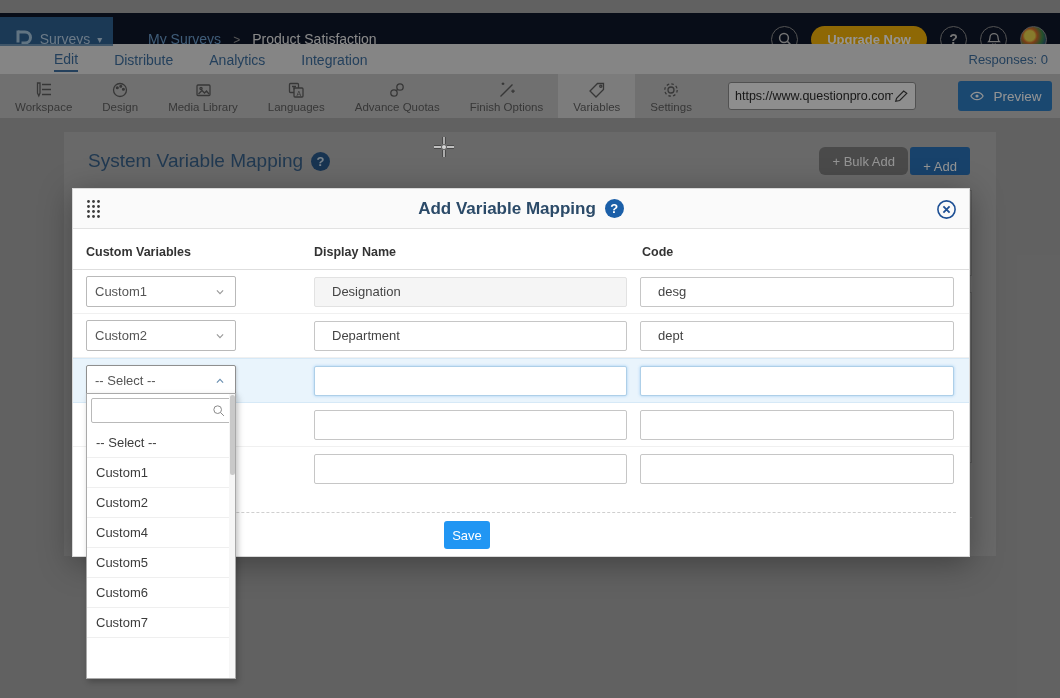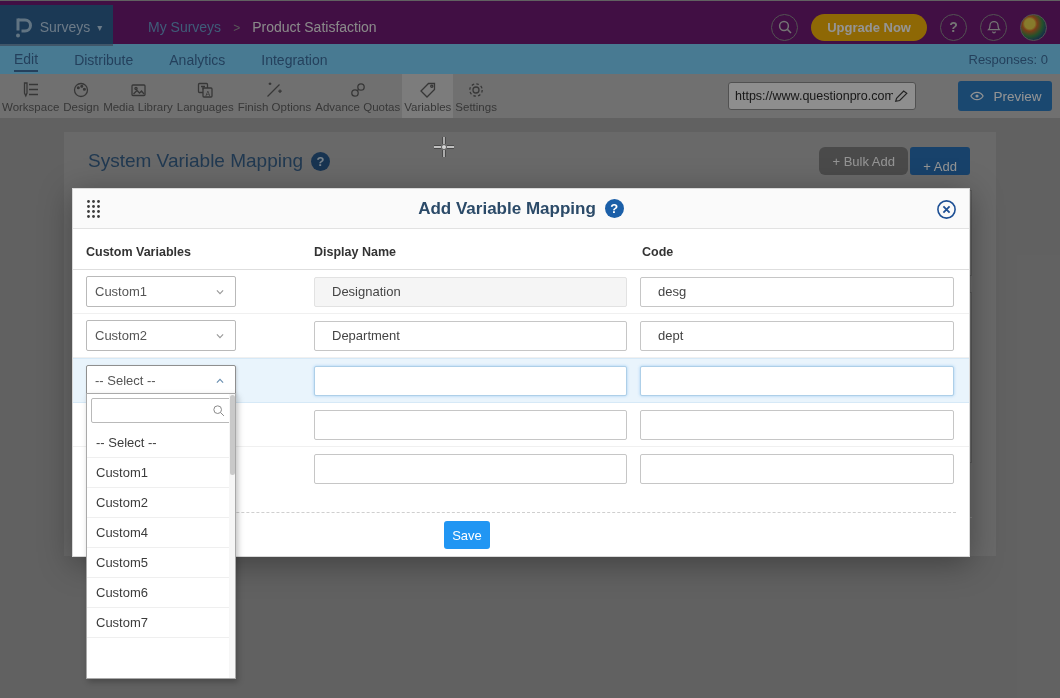--- a/index.html
+++ b/index.html
@@ -1,43 +1,43 @@
 <!DOCTYPE html>
 <html><head>
 <meta charset="utf-8">
 <style>
   * { margin:0; padding:0; box-sizing:border-box; }
   html,body { width:1060px; height:698px; overflow:hidden; }
   body { position:relative; font-family:"Liberation Sans", sans-serif; background:#a8a8a8; }
 
   
-  .topbar { position:absolute; left:0; top:1px; width:1060px; height:52px; background:#701a75; display:flex; align-items:center; }
+  .topbar { position:absolute; left:0; top:13px; width:1060px; height:52px; background:#0f172a; display:flex; align-items:center; }
   .logo-area { width:113px; height:44px; background:#2f6293; display:flex; align-items:center; justify-content:center; gap:7px; cursor:pointer; }
   .product-label { color:#b9d2e8; font-size:14px; }
   .caret { color:#b9d2e8; font-size:10px; }
   .breadcrumb { display:flex; align-items:flex-end; gap:12px; margin-left:35px; font-size:14px; }
   .bc-link { color:#6d9fcf; }
   .bc-sep { color:#9a9a9a; font-size:12px; }
   .bc-current { color:#ededed; }
   .topbar-right { margin-left:auto; display:flex; gap:13px; margin-right:13px; }
   .circle-btn { width:27px; height:27px; border:1.5px solid #8f8f8f; border-radius:50%; display:flex; align-items:center; justify-content:center; color:#c9c9c9; font-size:14px; font-weight:bold; }
   .upgrade-btn { height:27px; padding:0 16px; background:#f5b40a; border:none; border-radius:14px; color:#fff; font-weight:bold; font-size:13px; font-family:inherit; }
   .avatar { width:27px; height:27px; border-radius:50%; border:1.5px solid #8f8f8f; background:radial-gradient(circle at 35% 35%, #e8d44d 0 22%, #d46a2a 32%, #3f8c4a 55%, #27517c 75%, #222 100%); }
 
   
-  .navbar { position:absolute; left:0; top:44px; width:1060px; height:30px; background:#7dd3fc; display:flex; align-items:center; }
+  .navbar { position:absolute; left:0; top:44px; width:1060px; height:30px; background:#e5e5e5; display:flex; align-items:center;padding-left:40px; }
   .navbar::before { content:""; position:absolute; left:0; top:0; width:113px; height:2px; background:#6e94b5; }
   .nav-tab { margin-left:36px; font-size:14px; color:#3e6f9f; padding:4px 0 3px; cursor:pointer; }
   .nav-tab:first-of-type { margin-left:14px; }
   .nav-tab.active { border-bottom:2px solid #3e6f9f; }
   .responses { position:absolute; right:12px; font-size:13px; color:#3e6f9f; }
 
   
   .toolbar { position:absolute; left:0; top:74px; width:1060px; height:44px; background:#c2c2c2; display:flex; align-items:stretch; }
-  .tool-item { display:flex; flex-direction:column; align-items:center; justify-content:center; gap:1px; padding:0 2px; color:#5f5f5f; cursor:pointer; }
+  .tool-item { display:flex; flex-direction:column; align-items:center; justify-content:center; gap:1px; padding:0 15px; color:#5f5f5f; cursor:pointer; }
   .tool-item.active { background:#d6d6d6; }
   .tool-item svg { stroke:#5f5f5f; }
   .tool-label { font-size:11.5px; white-space:nowrap; }
   .url-box { position:absolute; left:728px; top:8px; width:188px; height:28px; background:#f4f4f4; border:1px solid #8c8c8c; border-radius:3px; display:flex; align-items:center; padding:0 6px; }
   .url-text { flex:1; font-size:12.5px; color:#2b2b2b; white-space:nowrap; overflow:hidden; }
   .preview-btn { position:absolute; left:958px; top:7px; width:94px; height:30px; background:#2e7cc2; border:none; border-radius:3px; color:#fff; font-size:13.5px; font-family:inherit; display:flex; align-items:center; justify-content:center; gap:7px; }
 
   
   .content { position:absolute; left:0; top:118px; width:1060px; height:580px; background:#a8a8a8; }
   .bg-card { position:absolute; left:64px; top:14px; width:932px; height:424px; background:#b5b5b5; }
@@ -170,32 +170,32 @@
     <svg width="20" height="20" viewBox="0 0 20 20" fill="none" stroke-width="1.3">
       <rect x="3.5" y="3.5" width="9" height="9" rx="1"></rect>
         <rect x="8" y="8" width="9" height="9" rx="1" fill="#c2c2c2"></rect>
         <path d="M6 6.5h4M8 6.5v3"></path>
         <text x="10.5" y="15.5" font-size="7" fill="#5f5f5f" stroke="none" font-family="Liberation Sans, sans-serif">A</text>
     </svg>
     <span class="tool-label">Languages</span>
   </div>
   <div class="tool-item">
     <svg width="20" height="20" viewBox="0 0 20 20" fill="none" stroke-width="1.3">
-      <path d="M3.5 16.5L15.5 4.5"></path>
-        <path d="M16 9.5v3.5M14.2 11.2h3.6M6 2.5V5M4.7 3.75h2.6"></path>
-    </svg>
-    <span class="tool-label">Finish Options</span>
-  </div>
-  <div class="tool-item">
-    <svg width="20" height="20" viewBox="0 0 20 20" fill="none" stroke-width="1.3">
       <circle cx="7" cy="13" r="3.2"></circle>
         <circle cx="13" cy="7" r="3.2"></circle>
         <path d="M9.2 10.8l1.6-1.6"></path>
     </svg>
     <span class="tool-label">Advance Quotas</span>
+  </div>
+  <div class="tool-item">
+    <svg width="20" height="20" viewBox="0 0 20 20" fill="none" stroke-width="1.3">
+      <path d="M3.5 16.5L15.5 4.5"></path>
+        <path d="M16 9.5v3.5M14.2 11.2h3.6M6 2.5V5M4.7 3.75h2.6"></path>
+    </svg>
+    <span class="tool-label">Finish Options</span>
   </div>
   <div class="tool-item active">
     <svg width="20" height="20" viewBox="0 0 20 20" fill="none" stroke-width="1.3">
       <path d="M10.5 3.5h6v6l-7.5 7.5-6-6z"></path>
         <circle cx="13.8" cy="6.2" r="1.1"></circle>
     </svg>
     <span class="tool-label">Variables</span>
   </div>
   <div class="tool-item">
     <svg width="20" height="20" viewBox="0 0 20 20" fill="none" stroke-width="1.3">

